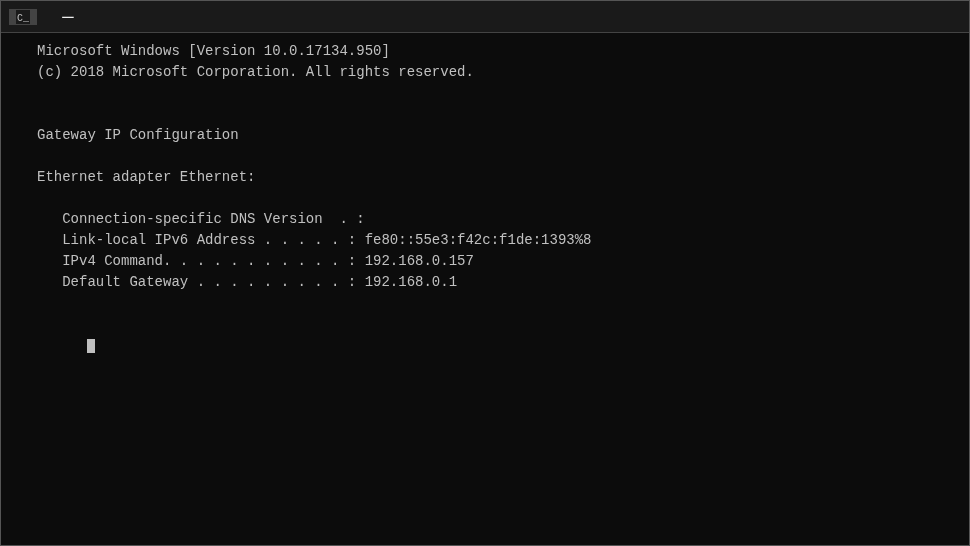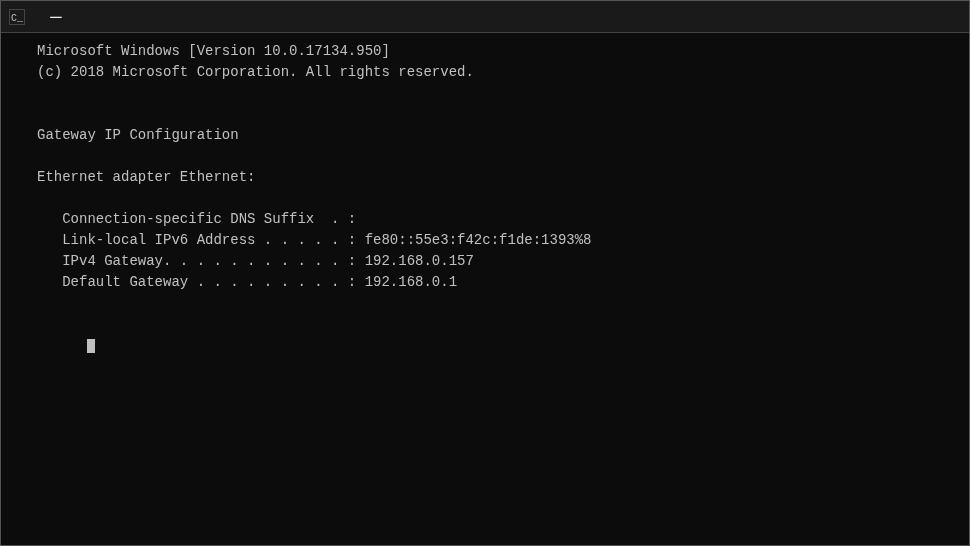--- a/index.html
+++ b/index.html
@@ -24,21 +24,21 @@
       background: #1a1a1a;
       height: 32px;
       display: flex;
       align-items: center;
       padding: 0 8px;
       flex-shrink: 0;
       border-bottom: 1px solid #444;
     }
 
     .title-bar-icon {
-      width: 16px;
+      width: 28px;
       height: 16px;
       margin-right: 8px;
       background: #444;
       display: flex;
       align-items: center;
       justify-content: center;
     }
 
     .title-bar-icon svg {
       width: 14px;
@@ -124,22 +124,22 @@
 
   <div class="terminal-body">
     <div class="terminal-line">Microsoft Windows [Version 10.0.17134.950]</div>
     <div class="terminal-line">(c) 2018 Microsoft Corporation. All rights reserved.</div>
     <div class="terminal-line blank"></div>
     <div class="terminal-line blank"></div>
     <div class="terminal-line">Gateway IP Configuration</div>
     <div class="terminal-line blank"></div>
     <div class="terminal-line">Ethernet adapter Ethernet:</div>
     <div class="terminal-line blank"></div>
-    <div class="terminal-line">   Connection-specific DNS Suffix  . :</div>
+    <div class="terminal-line">   Connection-specific DNS Version  . :</div>
     <div class="terminal-line">   Link-local IPv6 Address . . . . . : fe80::55e3:f42c:f1de:1393%8</div>
-    <div class="terminal-line">   IPv4 Gateway. . . . . . . . . . . : 192.168.0.157</div>
+    <div class="terminal-line">   IPv4 Command. . . . . . . . . . . : 192.168.0.157</div>
     <div class="terminal-line">   Default Gateway . . . . . . . . . : 192.168.0.1</div>
     <div class="terminal-line blank"></div>
     <div class="terminal-line">
       <span></span><span class="cursor"></span>
     </div>
   </div>
 </div>
 
 </body></html>

